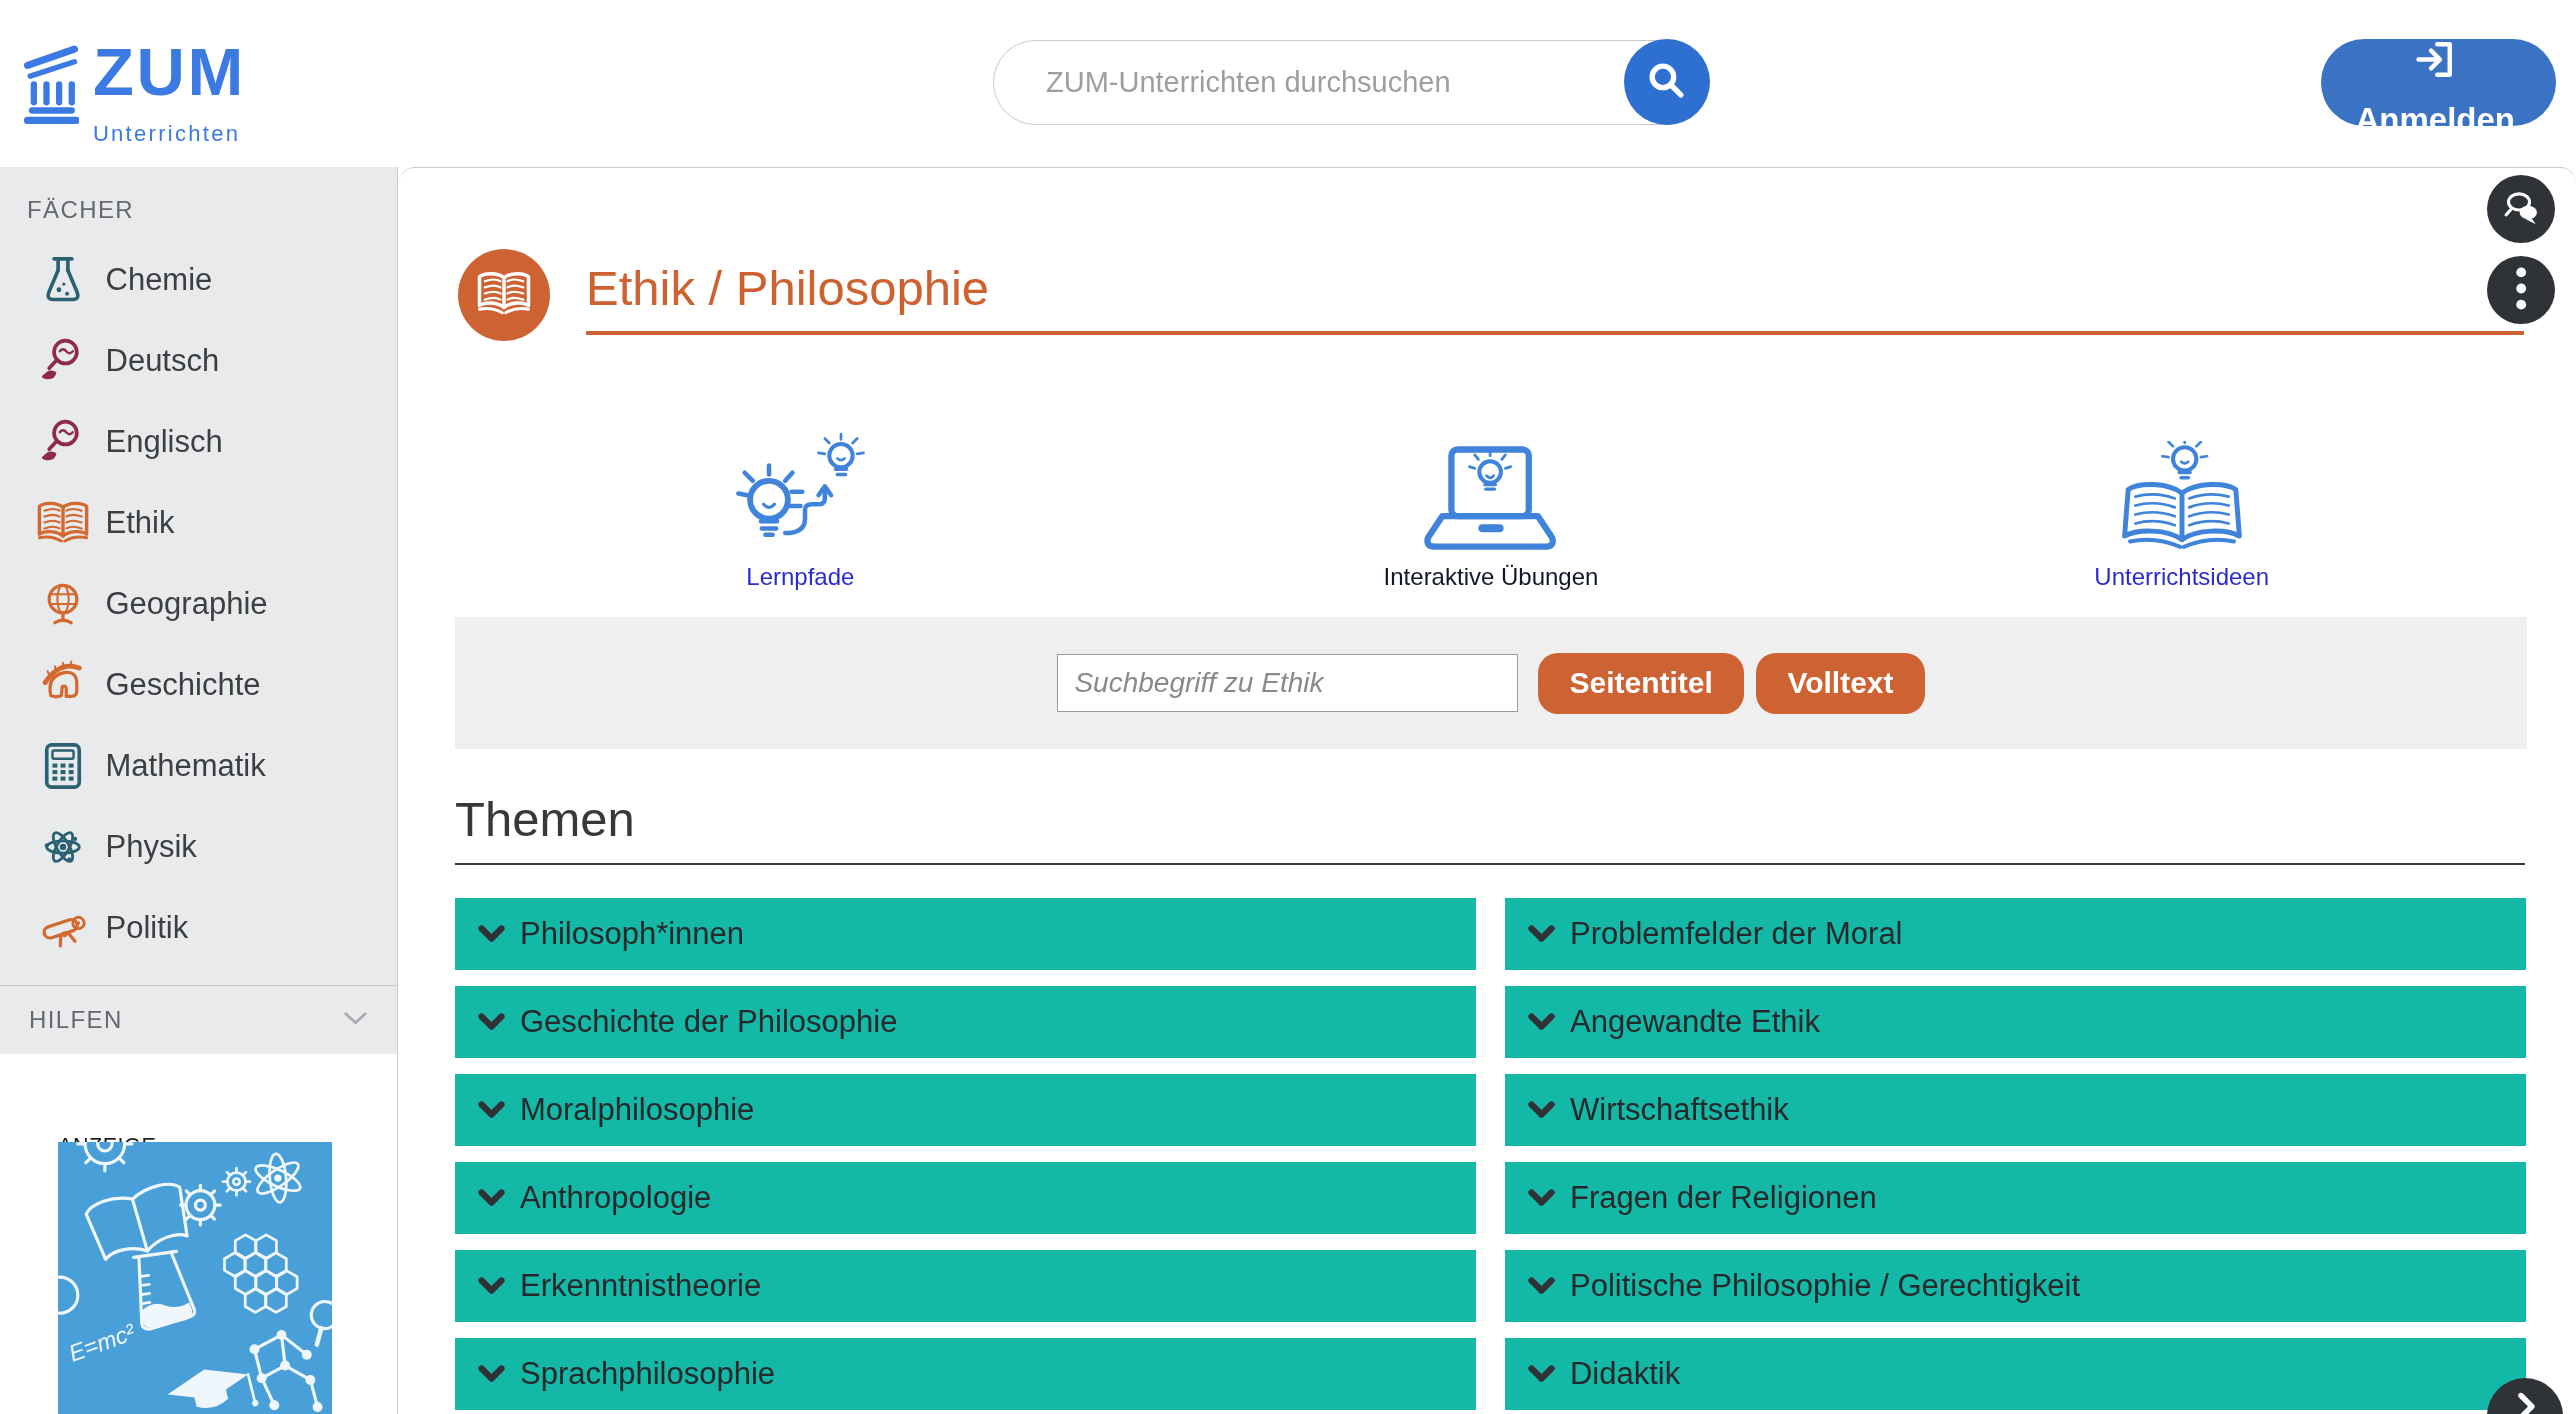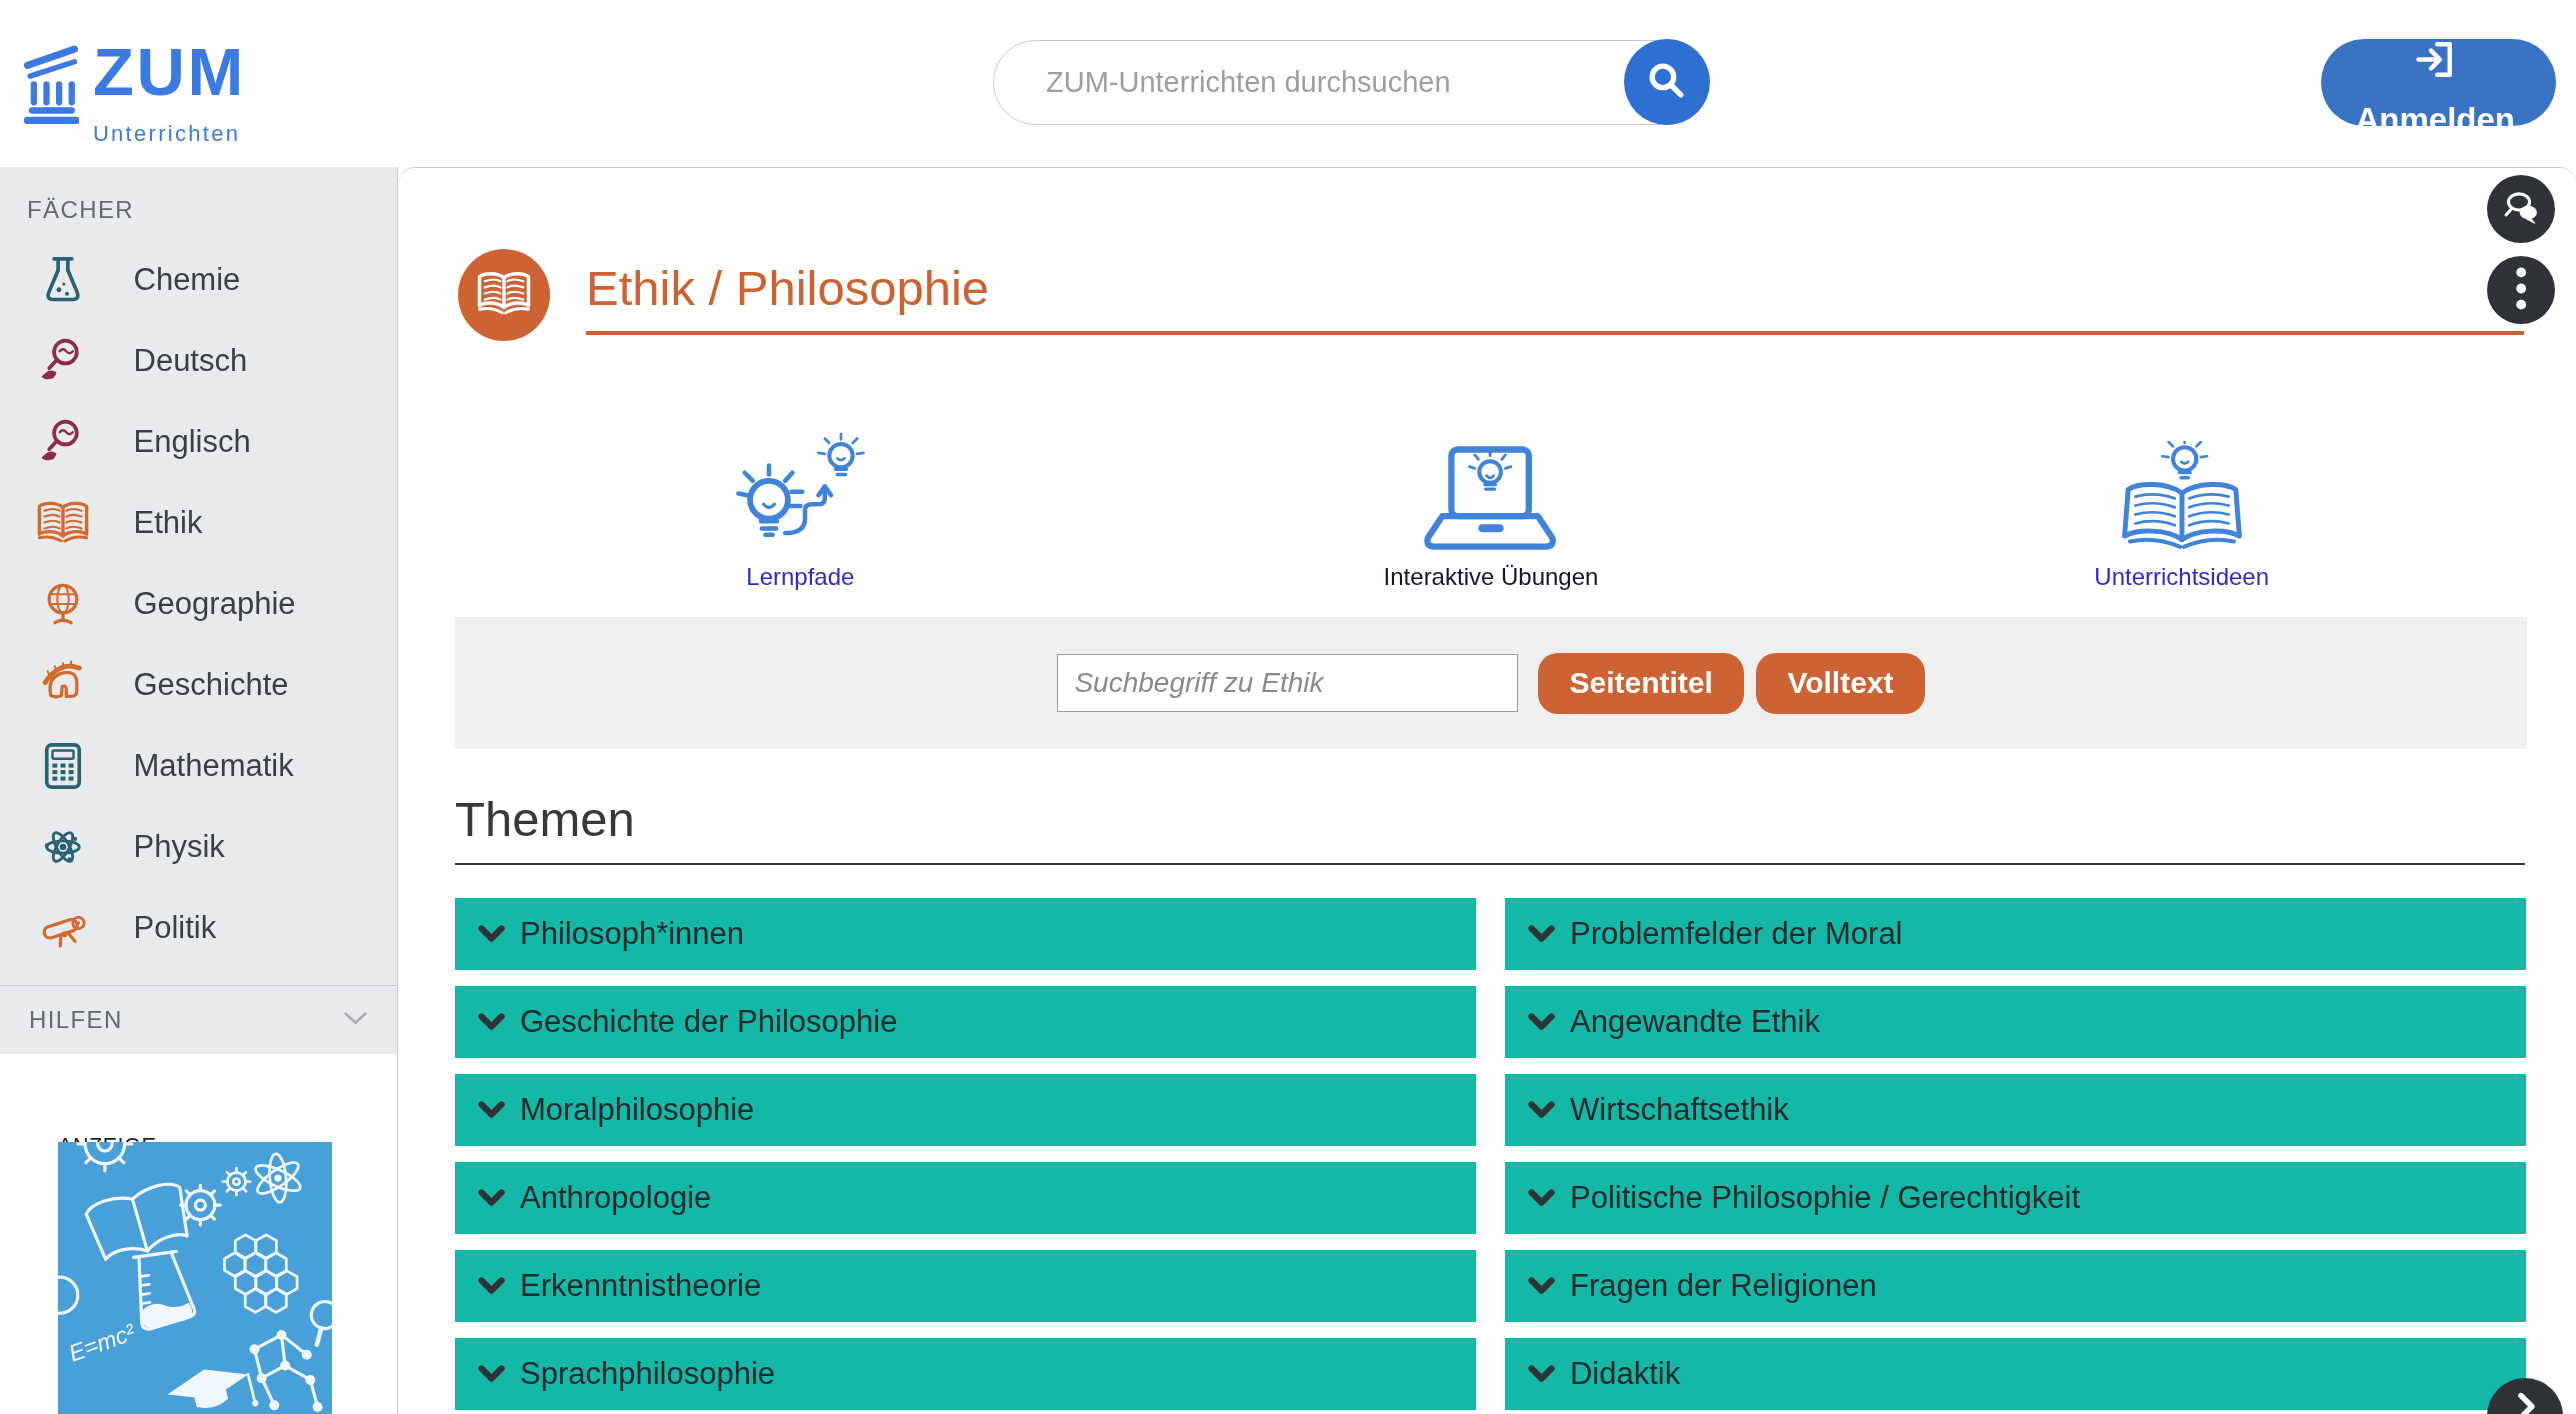--- a/index.html
+++ b/index.html
@@ -20,21 +20,21 @@
               background:#2e6fd2;border:none;display:flex;align-items:center;justify-content:center;cursor:pointer;}
   .login-btn{position:absolute;right:20px;top:39px;height:87px;padding:0 41px 0 34px;border-radius:44px;
              background:#3a72c4;display:flex;align-items:center;gap:18px;cursor:pointer;border:none;flex-direction:column;}
   .login-label{color:#fff;font-weight:bold;font-size:33px;}
   
   .sidebar{position:absolute;left:0;top:167px;width:397px;bottom:0;background:#fff;border-right:1.8px solid #c9cbd0;}
   .side-gray{position:absolute;left:0;top:0;width:100%;height:887px;background:#e9eaec;}
   .side-heading{font-size:24px;color:#65696d;letter-spacing:1.4px;}
   .faecher-heading{position:absolute;left:27px;top:29px;}
   .subject-list{position:absolute;left:0;top:72px;width:100%;}
-  .subject{height:81px;display:flex;align-items:center;padding-left:34px;cursor:pointer;gap:28px;}
+  .subject{height:81px;display:flex;align-items:center;padding-left:34px;cursor:pointer;}
   .subject .sicon{width:58px;height:58px;flex:0 0 58px;display:flex;align-items:center;justify-content:center;}
   .subject .slabel{margin-left:13.5px;font-size:31px;color:#3c3f42;}
   .hilfen-row{position:absolute;left:0;top:818px;width:100%;height:69px;border-top:0.9px solid #c6c8cc;
               display:flex;align-items:center;justify-content:space-between;padding:0 29px;box-sizing:border-box;cursor:pointer;}
   .anzeige-label{position:absolute;left:58px;top:946px;font-size:21.6px;color:#1f1f1f;letter-spacing:0.5px;margin-top:20px;}
   .ad{position:absolute;left:58px;top:975px;width:274px;height:273px;background:#49a0d9;overflow:hidden;cursor:pointer;}
   
   .content{position:absolute;left:399px;top:167px;right:0;bottom:0;background:#fff;border-top:1.8px solid #c9cbd0;border-radius:16px;}
   .fab{position:absolute;width:68px;height:68px;border-radius:50%;background:#2f3237;border:none;
        display:flex;align-items:center;justify-content:center;cursor:pointer;z-index:6;}
@@ -497,29 +497,29 @@
               </svg>
             </span>
           <span class="tlabel">Wirtschaftsethik</span>
         </div>
         <div class="theme-row">
           <span class="chev">
               <svg width="29" height="20" viewBox="0 0 32 22" fill="none" stroke="#303236" stroke-width="7" stroke-linecap="round" stroke-linejoin="round">
                 <path d="M5,5 L16,16 L27,5"></path>
               </svg>
             </span>
+          <span class="tlabel">Fragen der Religionen</span>
+        </div>
+        <div class="theme-row">
+          <span class="chev">
+              <svg width="29" height="20" viewBox="0 0 32 22" fill="none" stroke="#303236" stroke-width="7" stroke-linecap="round" stroke-linejoin="round">
+                <path d="M5,5 L16,16 L27,5"></path>
+              </svg>
+            </span>
           <span class="tlabel">Politische Philosophie / Gerechtigkeit</span>
-        </div>
-        <div class="theme-row">
-          <span class="chev">
-              <svg width="29" height="20" viewBox="0 0 32 22" fill="none" stroke="#303236" stroke-width="7" stroke-linecap="round" stroke-linejoin="round">
-                <path d="M5,5 L16,16 L27,5"></path>
-              </svg>
-            </span>
-          <span class="tlabel">Fragen der Religionen</span>
         </div>
         <div class="theme-row">
           <span class="chev">
               <svg width="29" height="20" viewBox="0 0 32 22" fill="none" stroke="#303236" stroke-width="7" stroke-linecap="round" stroke-linejoin="round">
                 <path d="M5,5 L16,16 L27,5"></path>
               </svg>
             </span>
           <span class="tlabel">Didaktik</span>
         </div>
       </div>

